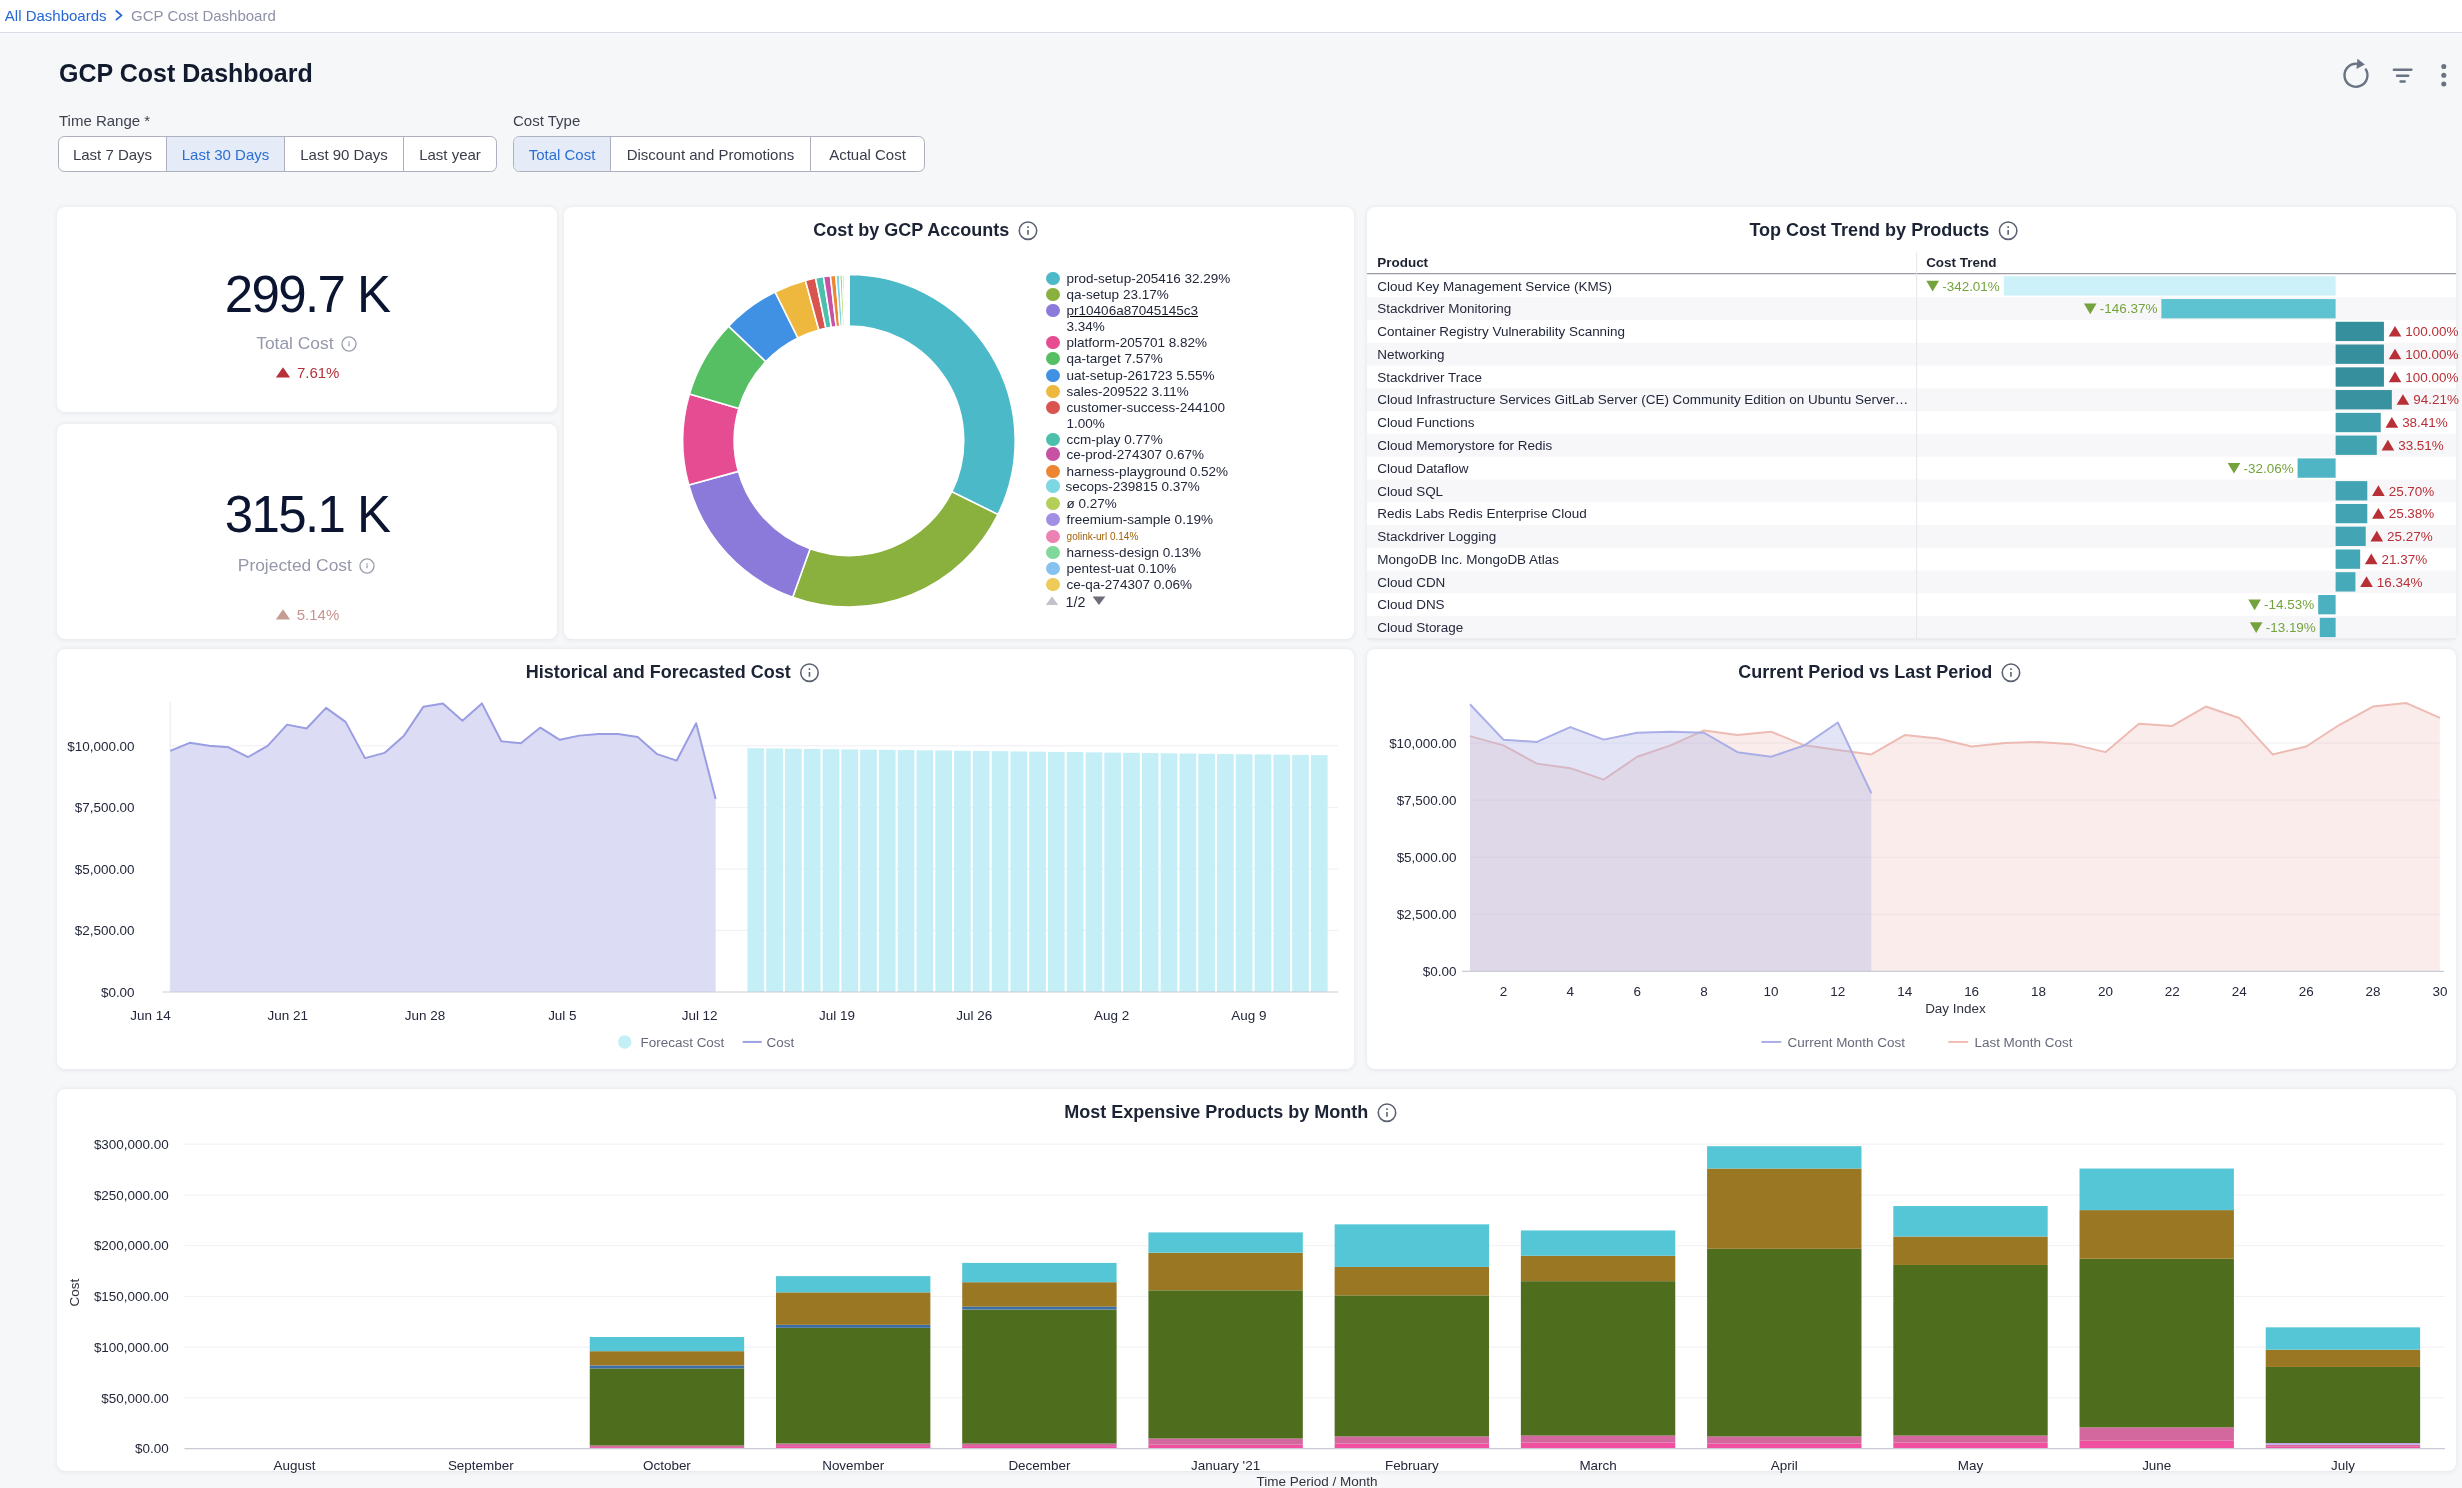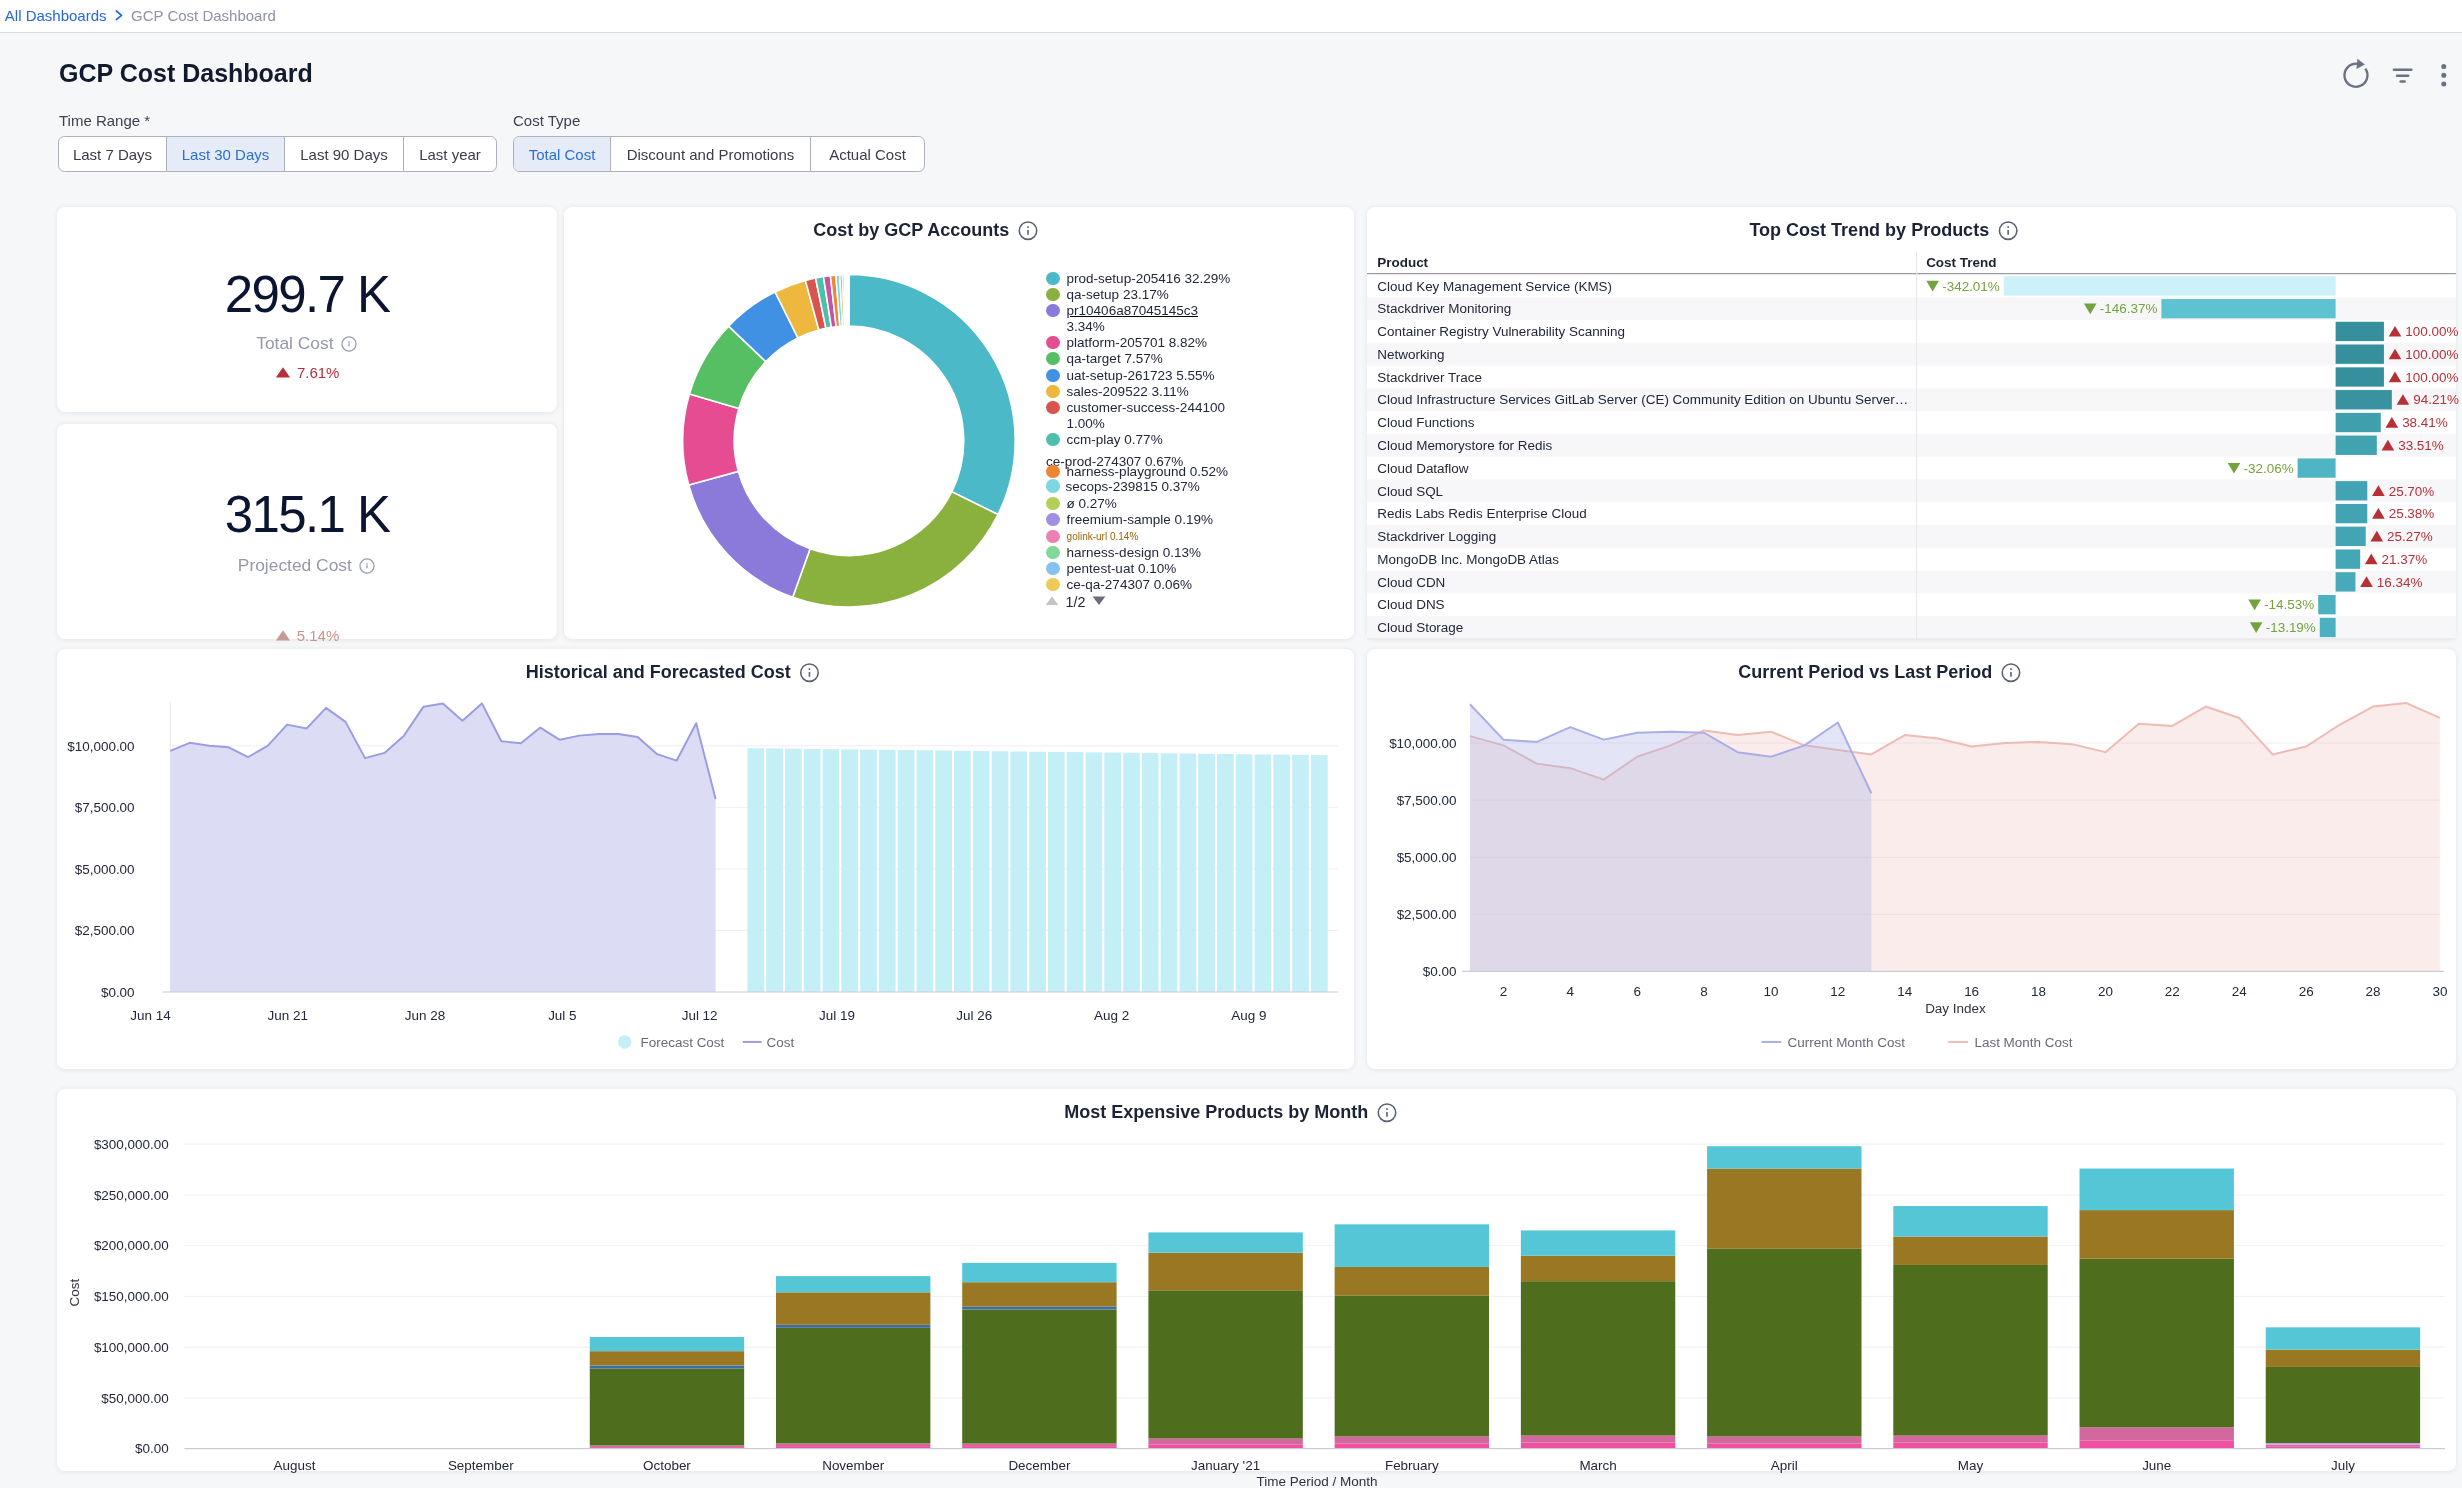--- a/index.html
+++ b/index.html
@@ -75,21 +75,21 @@
 <div class="abs" style="left:57px;top:555px;width:500px;display:flex;justify-content:center;align-items:center;gap:6.3px;">
   <span style="font-size:17.4px;color:#9597ab;">Projected Cost</span>
   <svg width="18" height="18" viewBox="0 0 23 23">
       <g stroke="#9aa0ae" stroke-width="1.7" fill="none">
         <circle cx="11.5" cy="11.5" r="9"></circle>
         <line x1="11.5" y1="10.5" x2="11.5" y2="14.5"></line>
         <line x1="11.5" y1="8.0" x2="11.5" y2="10.0"></line>
       </g>
     </svg>
 </div>
-<div class="abs" style="left:57px;top:627px;width:500px;display:flex;justify-content:center;align-items:center;gap:6px;">
+<div class="abs" style="left:57px;top:606px;width:500px;display:flex;justify-content:center;align-items:center;gap:6px;">
   <svg width="16" height="12.7" viewBox="0 0 20 16">
       <path d="M10 1.5 L19 14.5 L1 14.5 Z" fill="#c69b94"></path>
     </svg>
   <span style="font-size:15px;color:#c9948f;">5.14%</span>
 </div>
 
 <div class="card" style="left:564px;top:207px;width:790px;height:432px;"></div>
 <div class="ctitle" style="left:926px;top:220px;">Cost by GCP Accounts
   <svg width="21.4" height="21.4" viewBox="0 0 27 27">
       <g stroke="#5a6170" stroke-width="2" fill="none">
@@ -155,21 +155,21 @@
     <span style="font-size:13.5px;color:#23273a;white-space:nowrap">customer-success-244100</span>
   </div>
 <div class="abs" style="left:1046px;top:415px;height:17.4px;display:flex;align-items:center;gap:7.1px;">
     <span style="width:13.5px;display:inline-block"></span>
     <span style="font-size:13.5px;color:#23273a;white-space:nowrap">1.00%</span>
   </div>
 <div class="abs" style="left:1046px;top:431px;height:17.4px;display:flex;align-items:center;gap:7.1px;">
     <span style="width:13.5px;height:13.5px;border-radius:50%;background:#4cc0ad;display:inline-block"></span>
     <span style="font-size:13.5px;color:#23273a;white-space:nowrap">ccm-play 0.77%</span>
   </div>
-<div class="abs" style="left:1046px;top:447px;height:17.4px;display:flex;align-items:flex-start;gap:7.1px;flex-direction:column;">
+<div class="abs" style="left:1046px;top:447px;height:17.4px;display:flex;align-items:flex-start;gap:7.1px;">
     <span style="width:13.5px;height:13.5px;border-radius:50%;background:#c751a5;display:inline-block"></span>
     <span style="font-size:13.5px;color:#23273a;white-space:nowrap">ce-prod-274307 0.67%</span>
   </div>
 <div class="abs" style="left:1046px;top:463px;height:17.4px;display:flex;align-items:center;gap:7.1px;">
     <span style="width:13.5px;height:13.5px;border-radius:50%;background:#ec8633;display:inline-block"></span>
     <span style="font-size:13.5px;color:#23273a;white-space:nowrap">harness-playground 0.52%</span>
   </div>
 <div class="abs" style="left:1046px;top:479px;height:17.4px;display:flex;gap:6px;">
     <span style="width:13.5px;height:13.5px;border-radius:50%;background:#7cd7e2;display:inline-block"></span>
     <span style="font-size:13.5px;color:#23273a;white-space:nowrap">secops-239815 0.37%</span>

